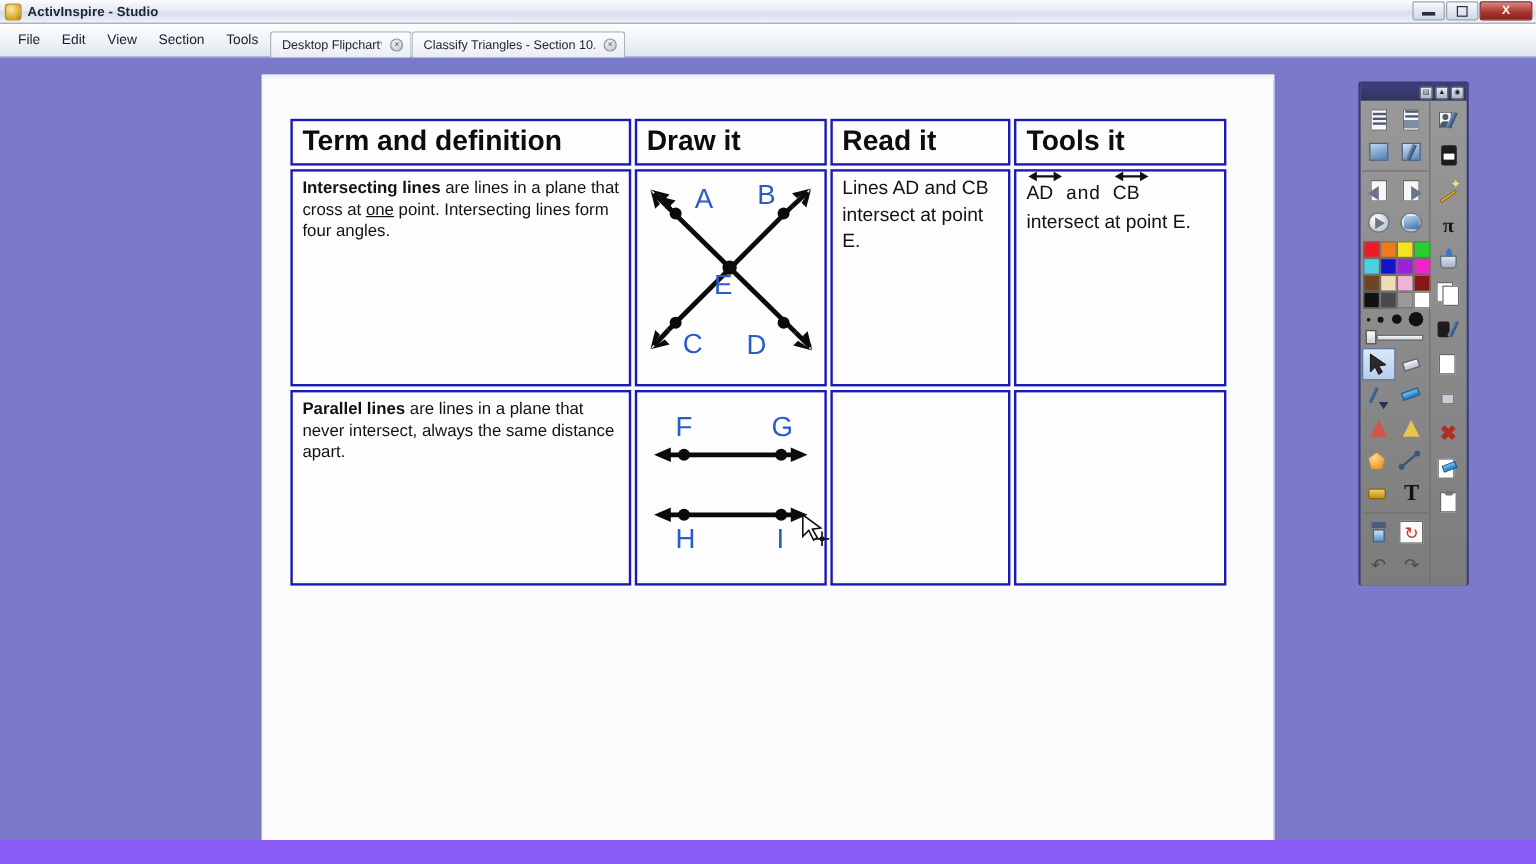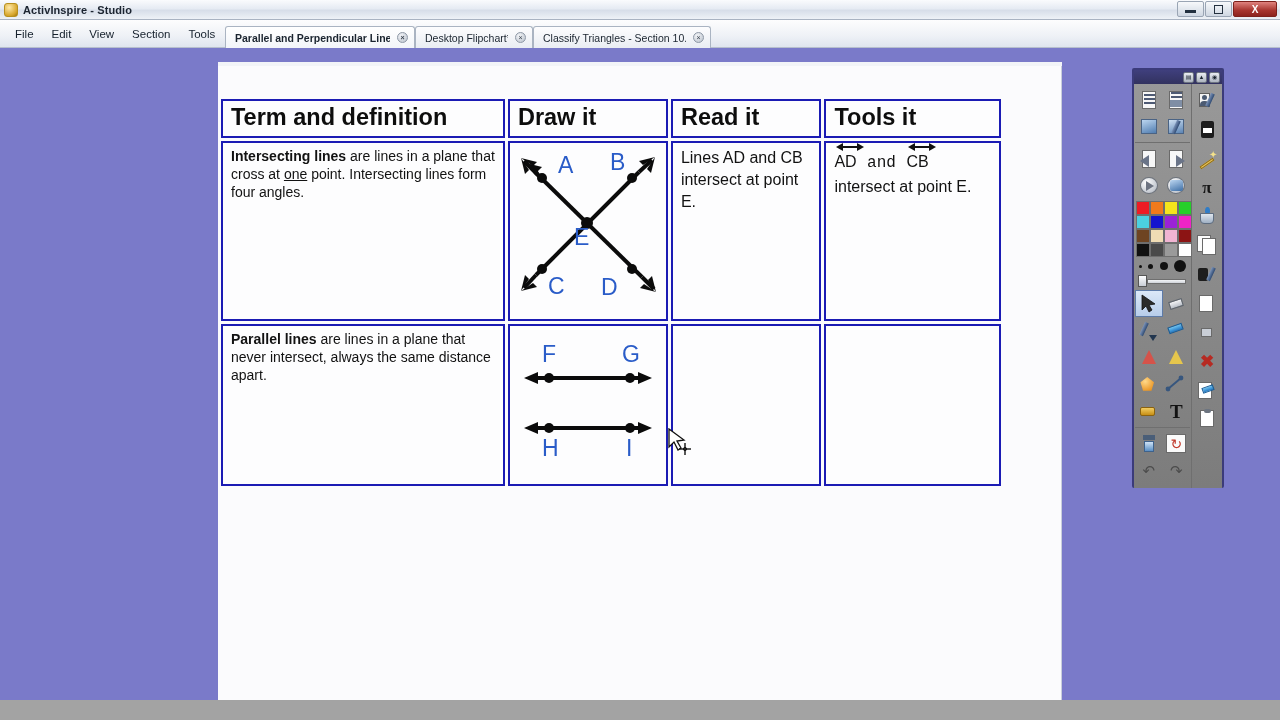--- a/index.html
+++ b/index.html
@@ -6,21 +6,21 @@
   html, body {
     margin: 0; padding: 0;
     width: 1280px; height: 720px;
     overflow: hidden;
     background: #000;
     font-family: "Liberation Sans", sans-serif;
   }
   #screen {
     position: relative;
     width: 1280px; height: 720px;
-    background: #a3a3a3;
+    background: #8b5cf6;
   }
 
   
   #desktop {
     position: absolute; left: 0; top: 18px;
     width: 1280px; height: 682px;
     background: #7a7ac9;
   }
 
   
@@ -132,21 +132,21 @@
     background: #fbfbfd;
     border-right: 1px solid #c9cfdb;
   }
   #canvastopstrip {
     position: absolute; left: 218px; top: 62px; width: 844px; height: 5px;
     background: #f2f4f8;
   }
 
   
   #lessontable {
-    position: absolute; left: 0; top: 30px;
+    position: absolute; left: 21px; top: 30px;
     width: 786px;
     border-collapse: separate;
     border-spacing: 3px;
   }
   #lessontable td {
     border: 2.5px solid #1b1bb4;
     background: #fdfdfe;
     vertical-align: top;
     padding: 4px 8px 6px 8px;
   }
@@ -307,24 +307,20 @@
     <div id="menus">
       <div class="menu">File</div>
       <div class="menu">Edit</div>
       <div class="menu">View</div>
       <div class="menu">Section</div>
       <div class="menu">Tools</div>
       <div class="menu">Help</div>
     </div>
 
     <div id="tabs">
-      <div class="tab active" style="width:190px;">
-        <span class="tablabel">Parallel and Perpendicular Line</span>
-        <span class="tabclose">×</span>
-      </div>
       <div class="tab" style="width:118px;">
         <span class="tablabel">Desktop Flipchart*</span>
         <span class="tabclose">×</span>
       </div>
       <div class="tab" style="width:178px;">
         <span class="tablabel">Classify Triangles - Section 10.2</span>
         <span class="tabclose">×</span>
       </div>
     </div>
 

